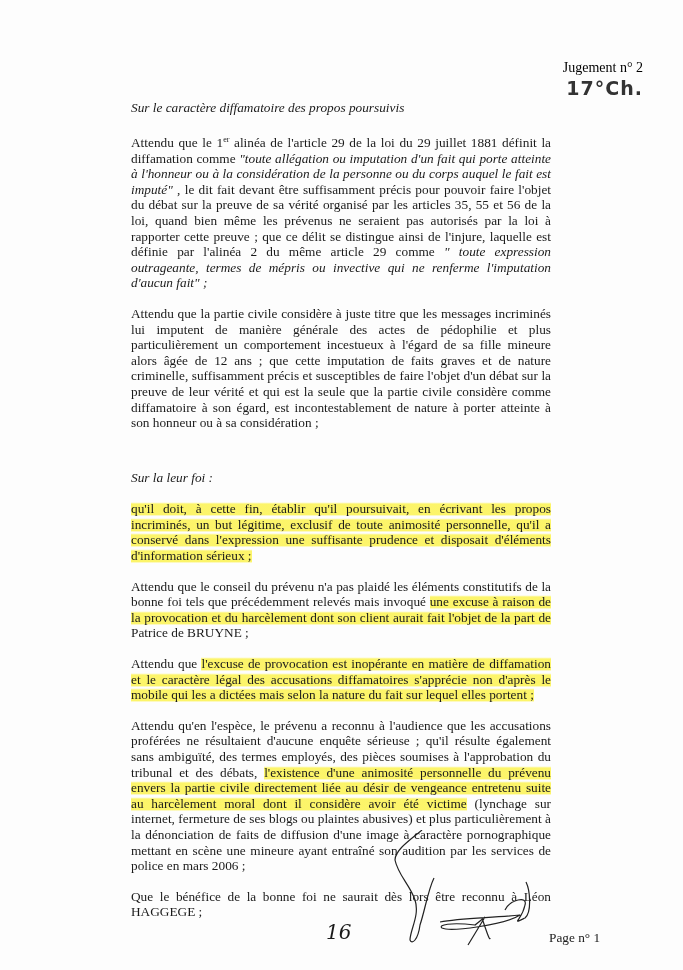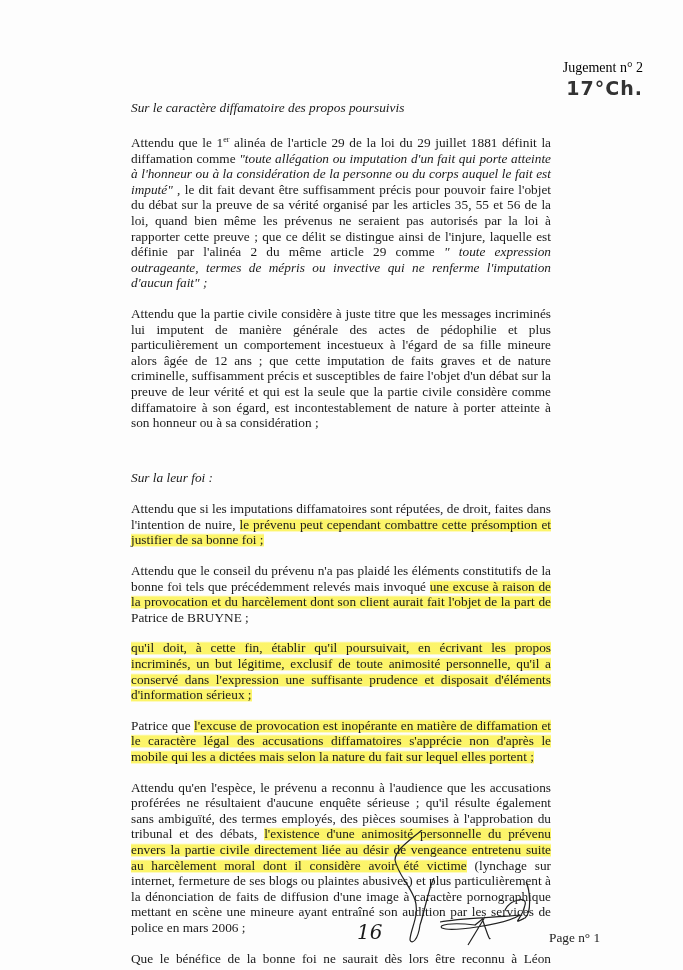--- a/index.html
+++ b/index.html
@@ -40,47 +40,46 @@
     .it { font-style: italic; }
     .signature-area {
       position: absolute; left: 300px; top: 830px; width: 383px; height: 140px;
     }
     .page-num {
       position: absolute; left: 549px; top: 930px;
       font-size: 13.3px;
     }
     .initials {
       position: absolute; left: 326px; top: 920px;
-      font-family: "DejaVu Serif", serif; font-style: italic; font-size: 20px; margin-left: 31px;
+      font-family: "DejaVu Serif", serif; font-style: italic; font-size: 20px;
     }
   </style>
 </head>
 <body>
 
 <div class="header-chamber">17°Ch.</div>
 <div class="header-judgement">Jugement n° 2</div>
 
 <div class="content">
   <p class="section-title">Sur le caractère diffamatoire des propos poursuivis</p>
 
   <p class="para"><span>Attendu que le 1</span><sup style="font-size:8px">er</sup><span> alinéa de l'article 29 de la loi du 29 juillet 1881 définit la diffamation comme </span><span class="it">"toute allégation ou imputation d'un fait qui porte atteinte à l'honneur ou à la considération de la personne ou du corps auquel le fait est imputé"</span><span> , le dit fait devant être suffisamment précis pour pouvoir faire l'objet du débat sur la preuve de sa vérité organisé par les articles 35, 55 et 56 de la loi, quand bien même les prévenus ne seraient pas autorisés par la loi à rapporter cette preuve ; que ce délit se distingue ainsi de l'injure, laquelle est définie par l'alinéa 2 du même article 29 comme </span><span class="it">" toute expression outrageante, termes de mépris ou invective qui ne renferme l'imputation d'aucun fait" ;</span></p>
 
   <p class="para">Attendu que la partie civile considère à juste titre que les messages incriminés lui imputent de manière générale des actes de pédophilie et plus particulièrement un comportement incestueux à l'égard de sa fille mineure alors âgée de 12 ans ; que cette imputation de faits graves et de nature criminelle, suffisamment précis et susceptibles de faire l'objet d'un débat sur la preuve de leur vérité et qui est la seule que la partie civile considère comme diffamatoire à son égard, est incontestablement de nature à porter atteinte à son honneur ou à sa considération ;</p>
 
   <div class="gap"></div>
 
   <p class="section-title">Sur la leur foi :</p>
 
-  <p class="para"><span>Attendu que si les imputations diffamatoires sont réputées, de droit, faites dans l'intention de nuire, </span><span class="hl">le prévenu peut cependant combattre cette présomption et justifier de sa bonne foi ;</span></p>
+
+  <p class="para"><span class="hl">qu'il doit, à cette fin, établir qu'il poursuivait, en écrivant les propos incriminés, un but légitime, exclusif de toute animosité personnelle, qu'il a conservé dans l'expression une suffisante prudence et disposait d'éléments d'information sérieux ;</span></p>
 
   <p class="para"><span>Attendu que le conseil du prévenu n'a pas plaidé les éléments constitutifs de la bonne foi tels que précédemment relevés mais invoqué </span><span class="hl">une excuse à raison de la provocation et du harcèlement dont son client aurait fait l'objet de la part de</span><span> Patrice de BRUYNE ;</span></p>
 
-  <p class="para"><span class="hl">qu'il doit, à cette fin, établir qu'il poursuivait, en écrivant les propos incriminés, un but légitime, exclusif de toute animosité personnelle, qu'il a conservé dans l'expression une suffisante prudence et disposait d'éléments d'information sérieux ;</span></p>
-
-  <p class="para"><span>Patrice que </span><span class="hl">l'excuse de provocation est inopérante en matière de diffamation et le caractère légal des accusations diffamatoires s'apprécie non d'après le mobile qui les a dictées mais selon la nature du fait sur lequel elles portent ;</span></p>
+  <p class="para"><span>Attendu que </span><span class="hl">l'excuse de provocation est inopérante en matière de diffamation et le caractère légal des accusations diffamatoires s'apprécie non d'après le mobile qui les a dictées mais selon la nature du fait sur lequel elles portent ;</span></p>
 
   <p class="para"><span>Attendu qu'en l'espèce, le prévenu a reconnu à l'audience que les accusations proférées ne résultaient d'aucune enquête sérieuse ; qu'il résulte également sans ambiguïté, des termes employés, des pièces soumises à l'approbation du tribunal et des débats, </span><span class="hl">l'existence d'une animosité personnelle du prévenu envers la partie civile directement liée au désir de vengeance entretenu suite au harcèlement moral dont il considère avoir été victime</span><span> (lynchage sur internet, fermeture de ses blogs ou plaintes abusives) et plus particulièrement  à la dénonciation de faits de diffusion d'une image à caractère pornographique mettant en scène une mineure ayant entraîné son audition par les services de police en mars 2006 ;</span></p>
 
   <p class="para">Que le bénéfice de la bonne foi ne saurait dès lors être reconnu à Léon HAGGEGE ;</p>
 </div>
 
 <div class="signature-area">
   <svg width="383" height="140" viewBox="0 0 383 140">
     <path d="M122 0 C 110 10, 95 20, 95 30 C 98 45, 110 55, 115 70 C 120 85, 110 100, 110 110 C 112 115, 118 110, 120 95 C 125 80, 128 60, 134 48" fill="none" stroke="#222" stroke-width="1.2"></path>
     <path d="M140 92 C 160 88, 190 88, 220 85 C 205 95, 150 102, 142 98 C 138 95, 150 92, 175 95 L 185 87 L 168 115 M 182 88 C 186 100, 190 112, 190 108 M 205 80 C 210 70, 228 65, 225 75 C 222 90, 210 95, 225 88 C 232 82, 230 60, 226 52" fill="none" stroke="#222" stroke-width="1.2"></path>

